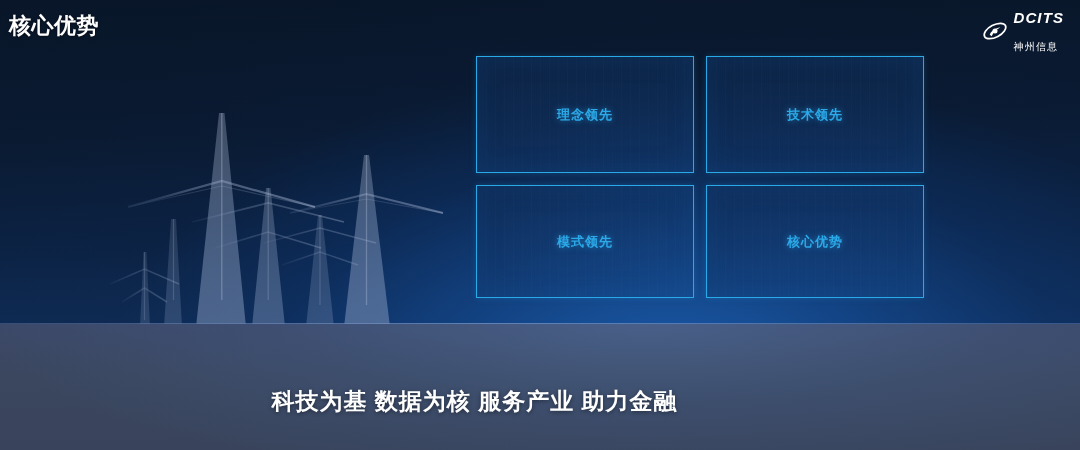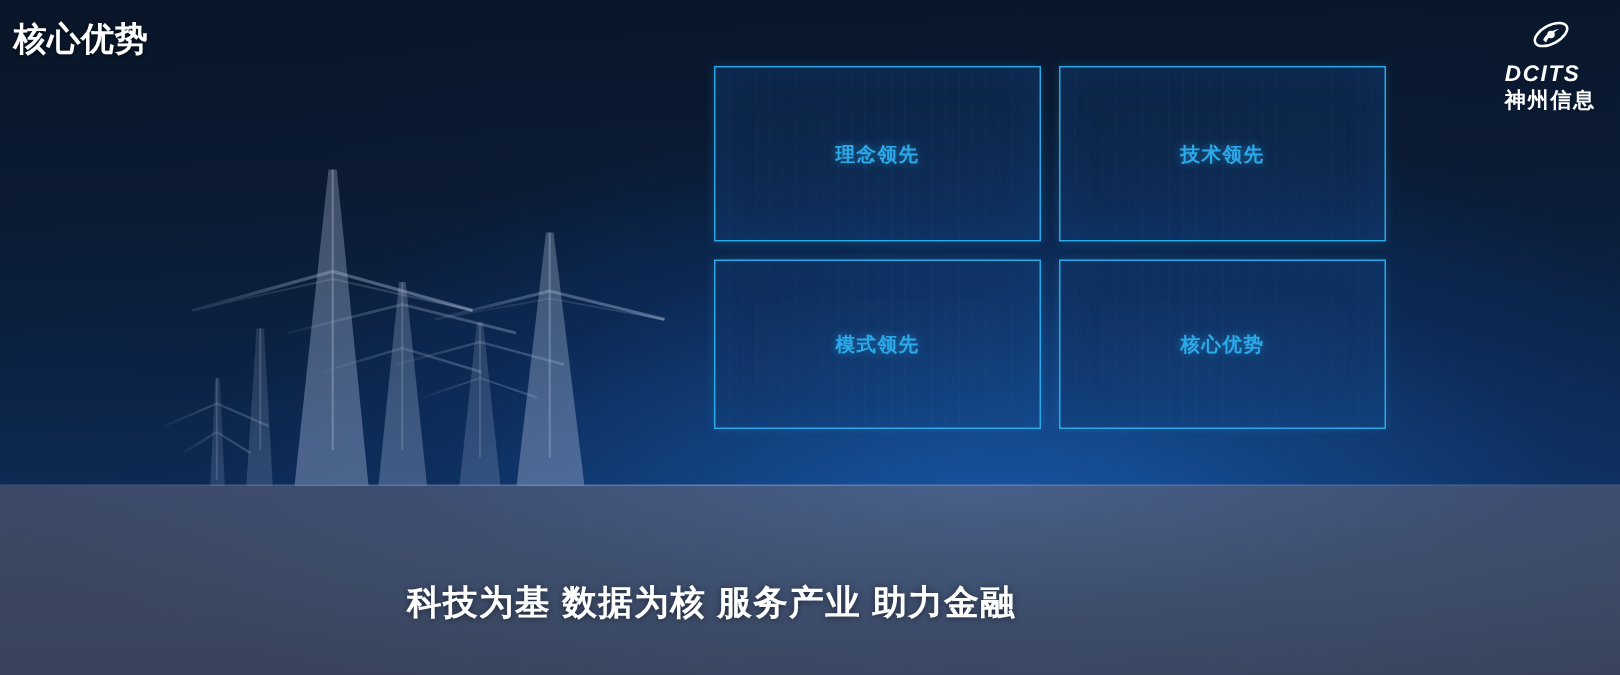--- a/index.html
+++ b/index.html
@@ -78,44 +78,43 @@
     white-space: nowrap;
   }
 
   .logo {
     position: absolute;
     right: 16px;
     top: 10px;
     display: flex;
     align-items: center;
     gap: 6px;
-    flex-direction: column;
   }
   .logo-mark { width: 26px; height: 26px; flex: 0 0 auto; }
   .logo-text { display: flex; flex-direction: column; line-height: 1; }
   .logo-en {
     font-size: 15px;
     font-weight: bold;
     color: #ffffff;
     letter-spacing: 1.1px;
     font-style: italic;
   }
   .logo-cn {
-    font-size: 14px;
-    font-weight: bold;
+    font-size: 10px;
+    font-weight: normal;
     color: #ffffff;
     letter-spacing: 1.2px;
-    margin-top: 2px;
+    margin-top: 17px;
   }
 
   
   .cards {
     position: absolute;
     left: 476px;
-    top: 44px;
+    top: 56px;
     width: 448px;
     height: 242px;
     display: grid;
     grid-template-columns: 218px 218px;
     grid-template-rows: 117px 113px;
     column-gap: 12px;
     row-gap: 12px;
   }
   .card {
     position: relative;

